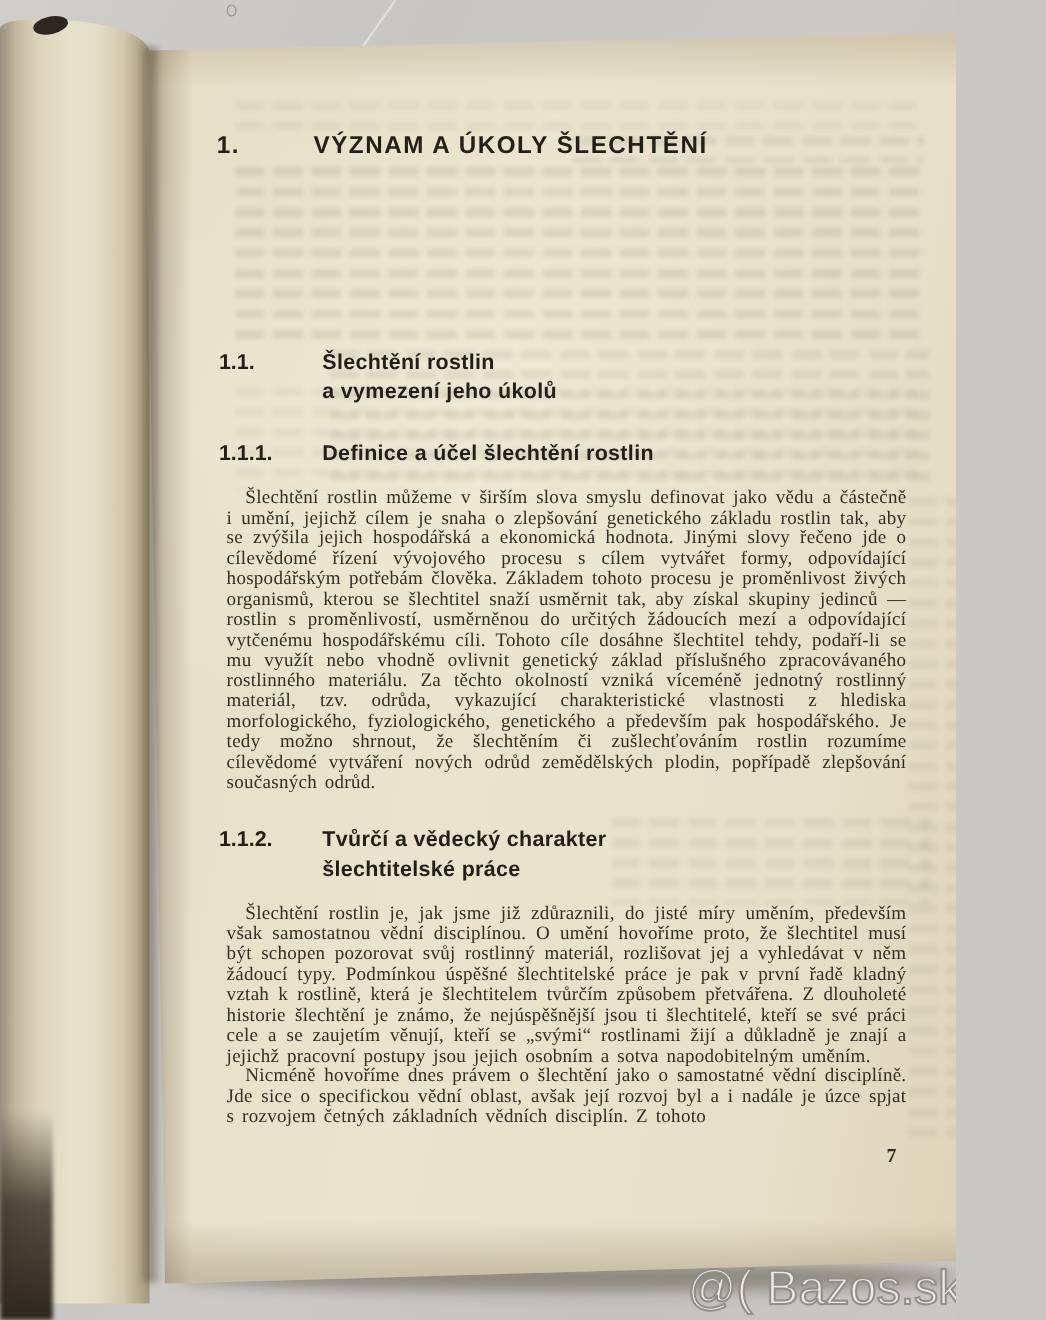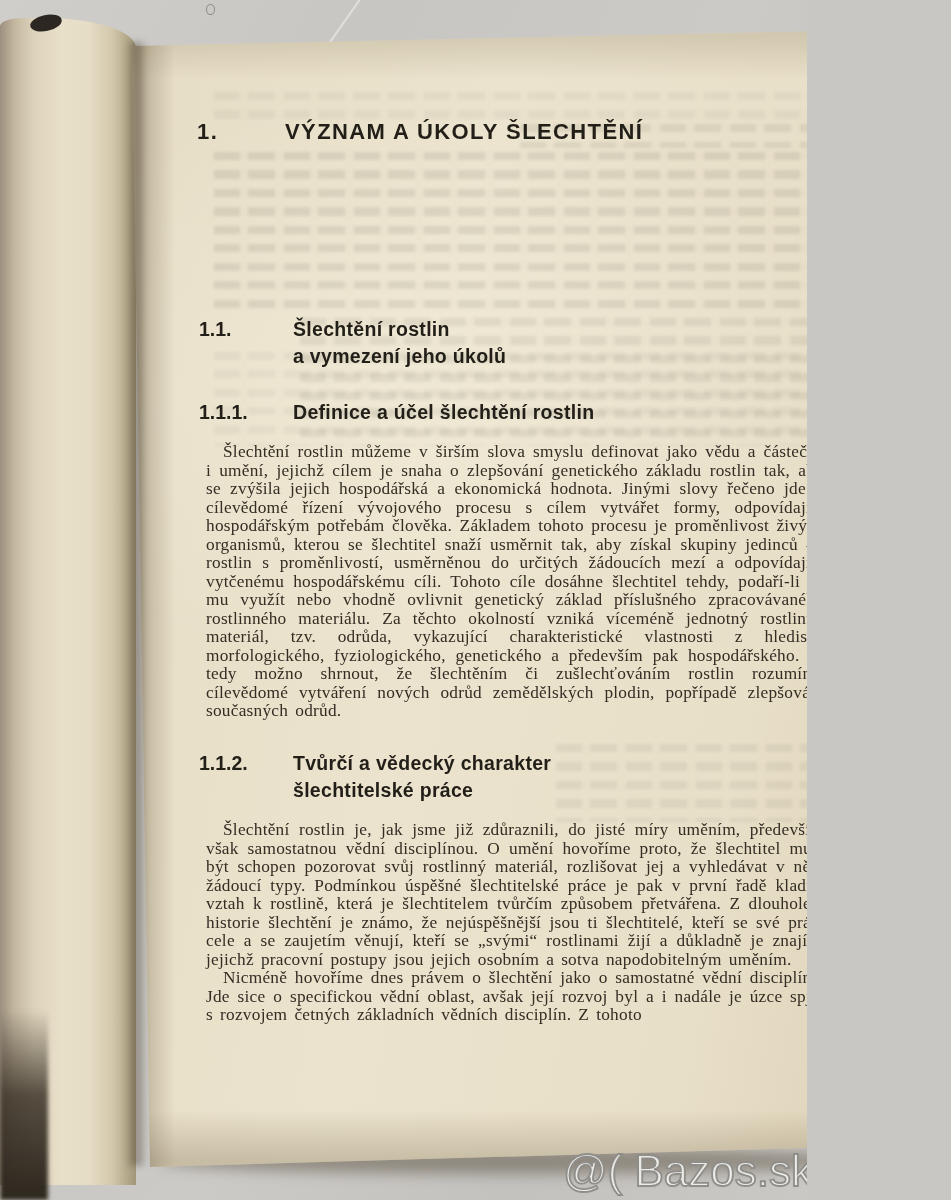--- a/index.html
+++ b/index.html
@@ -1,17 +1,17 @@
 <!DOCTYPE html>
 <html><head>
 <meta charset="utf-8">
 <style>
   html,body{margin:0;padding:0;}
   body{width:951px;height:1200px;overflow:hidden;background:#c9c7c4;}
-  .scene{position:relative;width:807px;height:1200px;overflow:hidden;
+  .scene{position:relative;width:869px;height:1200px;overflow:hidden;
     background:linear-gradient(115deg,#d0cecb 0%,#c8c6c3 28%,#cccac7 55%,#c4c2bf 78%,#cac8c5 100%);
     font-family:"Liberation Serif", serif;}
   .vein{position:absolute;background:rgba(255,255,255,.45);}
   .vein.v2{background:rgba(172,170,166,.55);}
   .speck{position:absolute;width:7px;height:9px;border:1.5px solid #8b8b87;border-radius:50%;}
 
   .page-bottom-shadow{position:absolute;left:160px;top:1148px;width:712px;height:26px;
     background:rgba(88,78,60,.5);filter:blur(7px);border-radius:50%;}
 
   .left-band{position:absolute;left:0;top:18px;width:136px;height:1167px;

